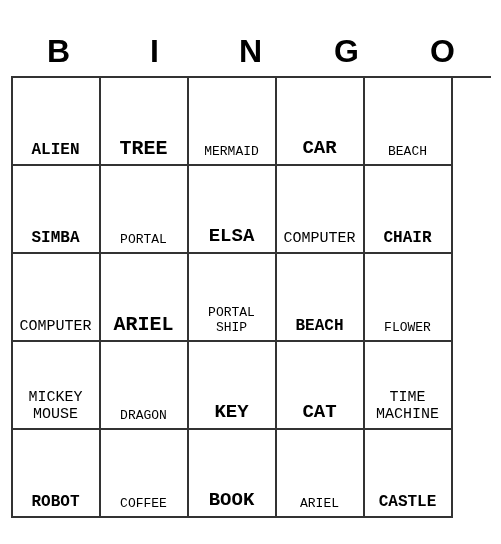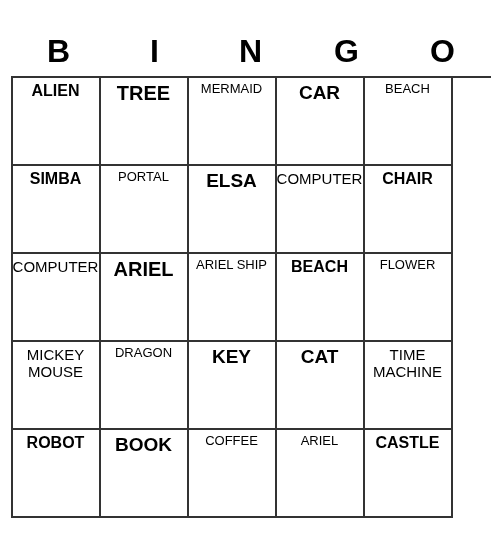--- a/index.html
+++ b/index.html
@@ -49,24 +49,25 @@
     .bingo-row {
       display: flex;
     }
 
     .bingo-cell {
       width: 88px;
       height: 88px;
       border-right: 2px solid #333;
       border-bottom: 2px solid #333;
       display: flex;
-      align-items: flex-start;
+      align-items: flex-end;
       justify-content: center;
       text-align: center;
       padding: 4px;
+      font-family: Liberation Mono, monospace;
     }
 
     .cell-text {
       line-height: 1.15;
     }
 
     .size-xl {
       font-size: 19px;
       font-weight: bold;
     }
@@ -136,21 +137,21 @@
         </div>
       </div>
       <div class="bingo-row">
         <div class="bingo-cell">
           <span class="cell-text size-xs">COMPUTER</span>
         </div>
         <div class="bingo-cell">
           <span class="cell-text size-lg">ARIEL</span>
         </div>
         <div class="bingo-cell">
-          <span class="cell-text size-sm">ARIEL SHIP</span>
+          <span class="cell-text size-sm">PORTAL SHIP</span>
         </div>
         <div class="bingo-cell">
           <span class="cell-text size-md">BEACH</span>
         </div>
         <div class="bingo-cell">
           <span class="cell-text size-sm">FLOWER</span>
         </div>
       </div>
       <div class="bingo-row">
         <div class="bingo-cell">
@@ -167,24 +168,24 @@
         </div>
         <div class="bingo-cell">
           <span class="cell-text size-xs">TIME MACHINE</span>
         </div>
       </div>
       <div class="bingo-row">
         <div class="bingo-cell">
           <span class="cell-text size-md">ROBOT</span>
         </div>
         <div class="bingo-cell">
-          <span class="cell-text size-xl">BOOK</span>
+          <span class="cell-text size-sm">COFFEE</span>
         </div>
         <div class="bingo-cell">
-          <span class="cell-text size-sm">COFFEE</span>
+          <span class="cell-text size-xl">BOOK</span>
         </div>
         <div class="bingo-cell">
           <span class="cell-text size-sm">ARIEL</span>
         </div>
         <div class="bingo-cell">
           <span class="cell-text size-md">CASTLE</span>
         </div>
       </div>
     </div>
 </div>

